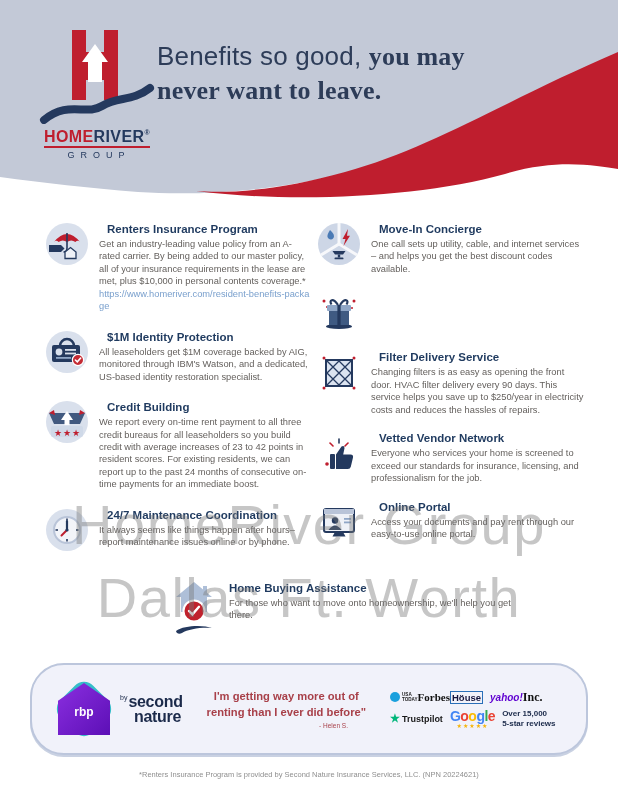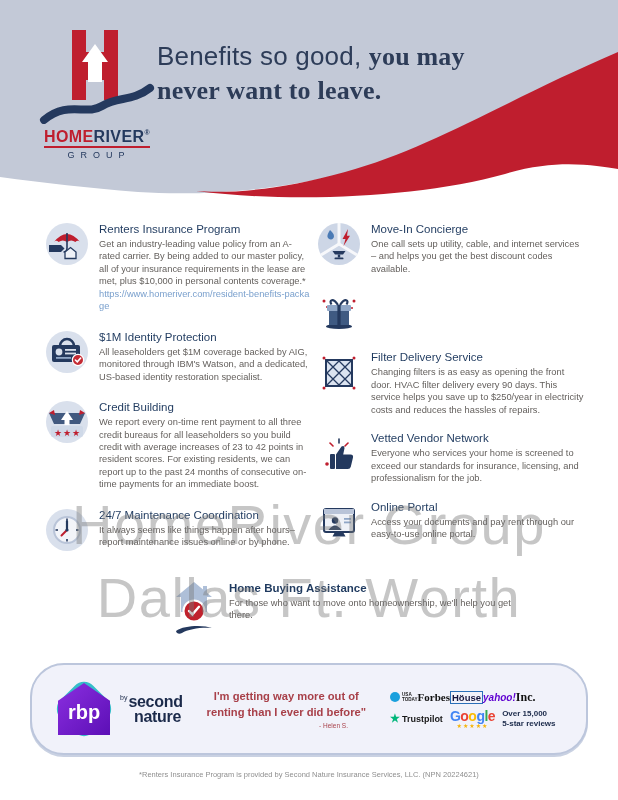--- a/index.html
+++ b/index.html
@@ -17,55 +17,55 @@
 
   
   .col { position:absolute; top:221px; width:268px; z-index:3; }
   .col-left { left:44px; }
   .col-right { left:316px; }
   .item { display:flex; gap:9px; }
   .col-left .item { margin-bottom:16px; }
   .col-right .item { margin-bottom:14px; }
   .item .ic { flex:0 0 46px; width:46px; height:46px; }
   .item .txt { flex:1; min-width:0; }
-  .item h3 { font-size:11.5px; color:#1f3a5f; font-weight:normal; margin:2px 0 3px; }
+  .item h3 { font-size:11.5px; color:#1f3a5f; font-weight:bold; margin:2px 8px 3px; }
   .item p { font-size:9.3px; color:#635f5c; line-height:1.34; }
   .item a { font-size:9.3px; color:#7aa0cd; line-height:1.34; text-decoration:none; word-break:break-all; display:block; }
   .item-center { position:absolute; left:168px; top:578px; width:350px; display:flex; gap:9px; z-index:3; }
   .item-center .ic { flex:0 0 52px; width:52px; height:60px; }
   .item-center h3 { font-size:11.5px; color:#1f3a5f; font-weight:bold; margin:4px 0 3px; }
   .item-center p { font-size:9.3px; color:#635f5c; line-height:1.34; }
 
   
   .wm { position:absolute; left:0; width:618px; text-align:center; color:rgba(120,120,120,.42); font-weight:300; letter-spacing:1.5px; pointer-events:none; z-index:6; white-space:nowrap; }
   .wm1 { top:492px; font-size:56px; }
   .wm2 { top:565px; font-size:56px; }
 
   
   .bar { position:absolute; left:30px; top:663px; width:558px; height:92px; background:#f1f2fa; border:2px solid #bcc6dc; border-radius:34px; display:flex; align-items:center; padding:0 18px 0 22px; z-index:4; box-shadow:0 2px 0 #c9d1e2; }
   .rbp { position:relative; width:60px; height:60px; flex:0 0 60px; }
   .rbp-teal { position:absolute; inset:7px; background:#35bdc9; border-radius:13px; transform:rotate(45deg); }
   .rbp-purple { position:absolute; inset:4px; background:linear-gradient(135deg,#8b2fe0,#5c0fb6); clip-path:polygon(50% 0%,100% 34%,100% 100%,0% 100%,0% 34%); display:flex; align-items:center; justify-content:center; }
-  .rbp-purple span { color:#fff; font-weight:bold; font-size:20px; margin-top:6px; }
+  .rbp-purple span { color:#fff; font-weight:bold; font-size:12px; margin-top:6px; }
   .sn { color:#1b2a4a; margin-left:6px; line-height:1; flex:0 0 auto; }
   .sn-by { font-size:7px; vertical-align:top; font-weight:normal; margin-right:1px; }
   .sn-w { font-size:16px; font-weight:bold; letter-spacing:-.3px; }
   .sn-row2 { padding-left:14px; margin-top:-1px; }
   .quote { flex:1; text-align:center; color:#a84049; padding:0 8px; }
   .quote-l { font-weight:bold; font-size:11.2px; line-height:1.4; }
   .quote-attr { display:block; font-size:6.5px; font-weight:normal; text-align:right; padding-right:34px; margin-top:2px; color:#a84049; }
   .press { flex:0 0 178px; }
   .press-row { display:flex; align-items:center; }
   .press-row2 { margin-top:4px; gap:7px; }
   .usa { display:flex; align-items:center; gap:2px; }
   .usa-dot { width:10px; height:10px; border-radius:50%; background:#1aa0dd; }
   .usa-txt { font-size:4.6px; font-weight:bold; color:#1a1a1a; line-height:1.1; }
   .forbes { font-family:"Liberation Serif", serif; font-weight:bold; font-size:11px; color:#111; }
   .house { font-weight:bold; font-size:9.5px; color:#14143c; border:1px solid #2a6fb8; padding:0 1px; }
-  .yahoo { font-weight:bold; font-style:italic; font-size:10px; color:#5f01d1; }
+  .yahoo { font-weight:bold; font-style:italic; font-size:10px; color:#5f01d1;margin-left:7px; }
   .inc { font-family:"Liberation Serif", serif; font-weight:bold; font-size:12px; color:#111; }
   .tp { display:flex; align-items:center; gap:2px; font-size:9px; color:#191919; font-weight:bold; }
   .tp-star { color:#00b67a; font-size:11px; }
   .google { text-align:center; line-height:1; }
   .gw { font-weight:bold; font-size:14px; letter-spacing:-.5px; }
   .g1{color:#4285F4}.g2{color:#EA4335}.g3{color:#FBBC05}.g4{color:#4285F4}.g5{color:#34A853}.g6{color:#EA4335}
   .gstars { color:#f5b50a; font-size:6px; letter-spacing:1px; }
   .reviews { color:#1b2a4a; font-weight:bold; font-size:8px; line-height:1.15; }
   .disclaimer { position:absolute; top:770px; left:0; width:618px; text-align:center; font-size:7.5px; color:#8f8f8f; z-index:4; }
 </style>

